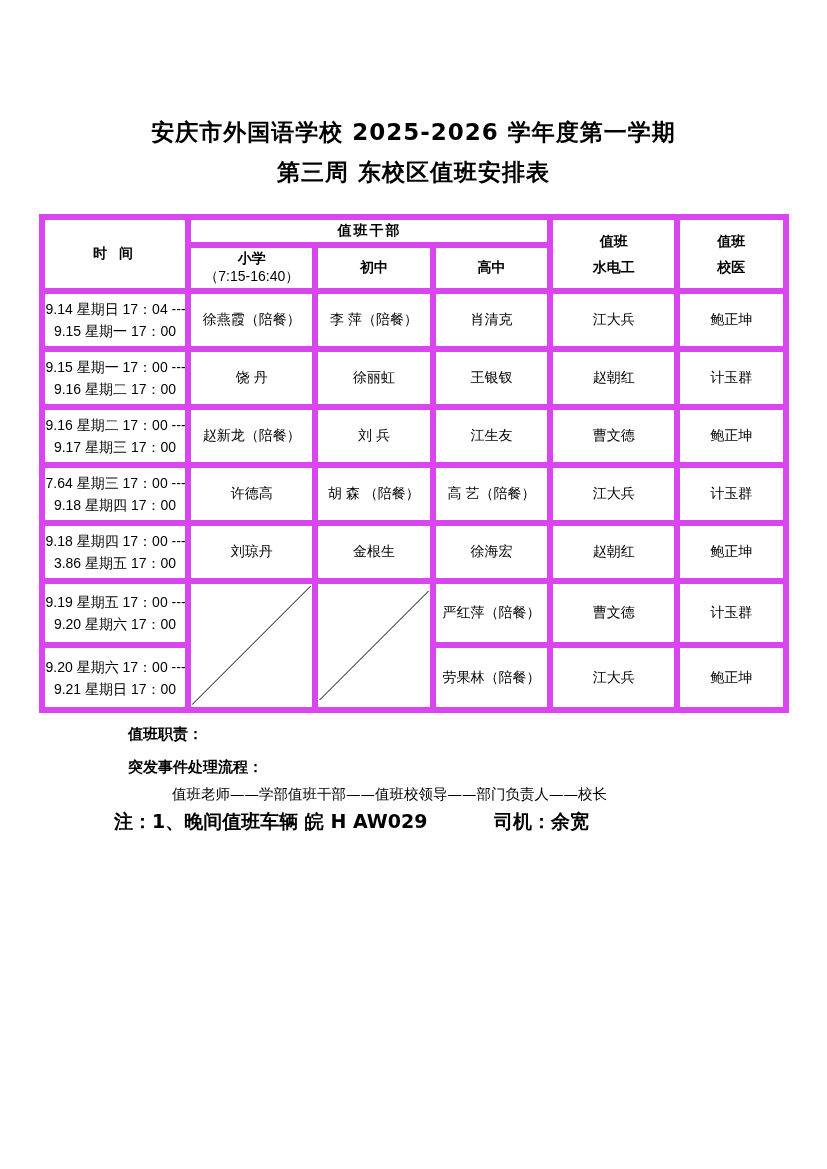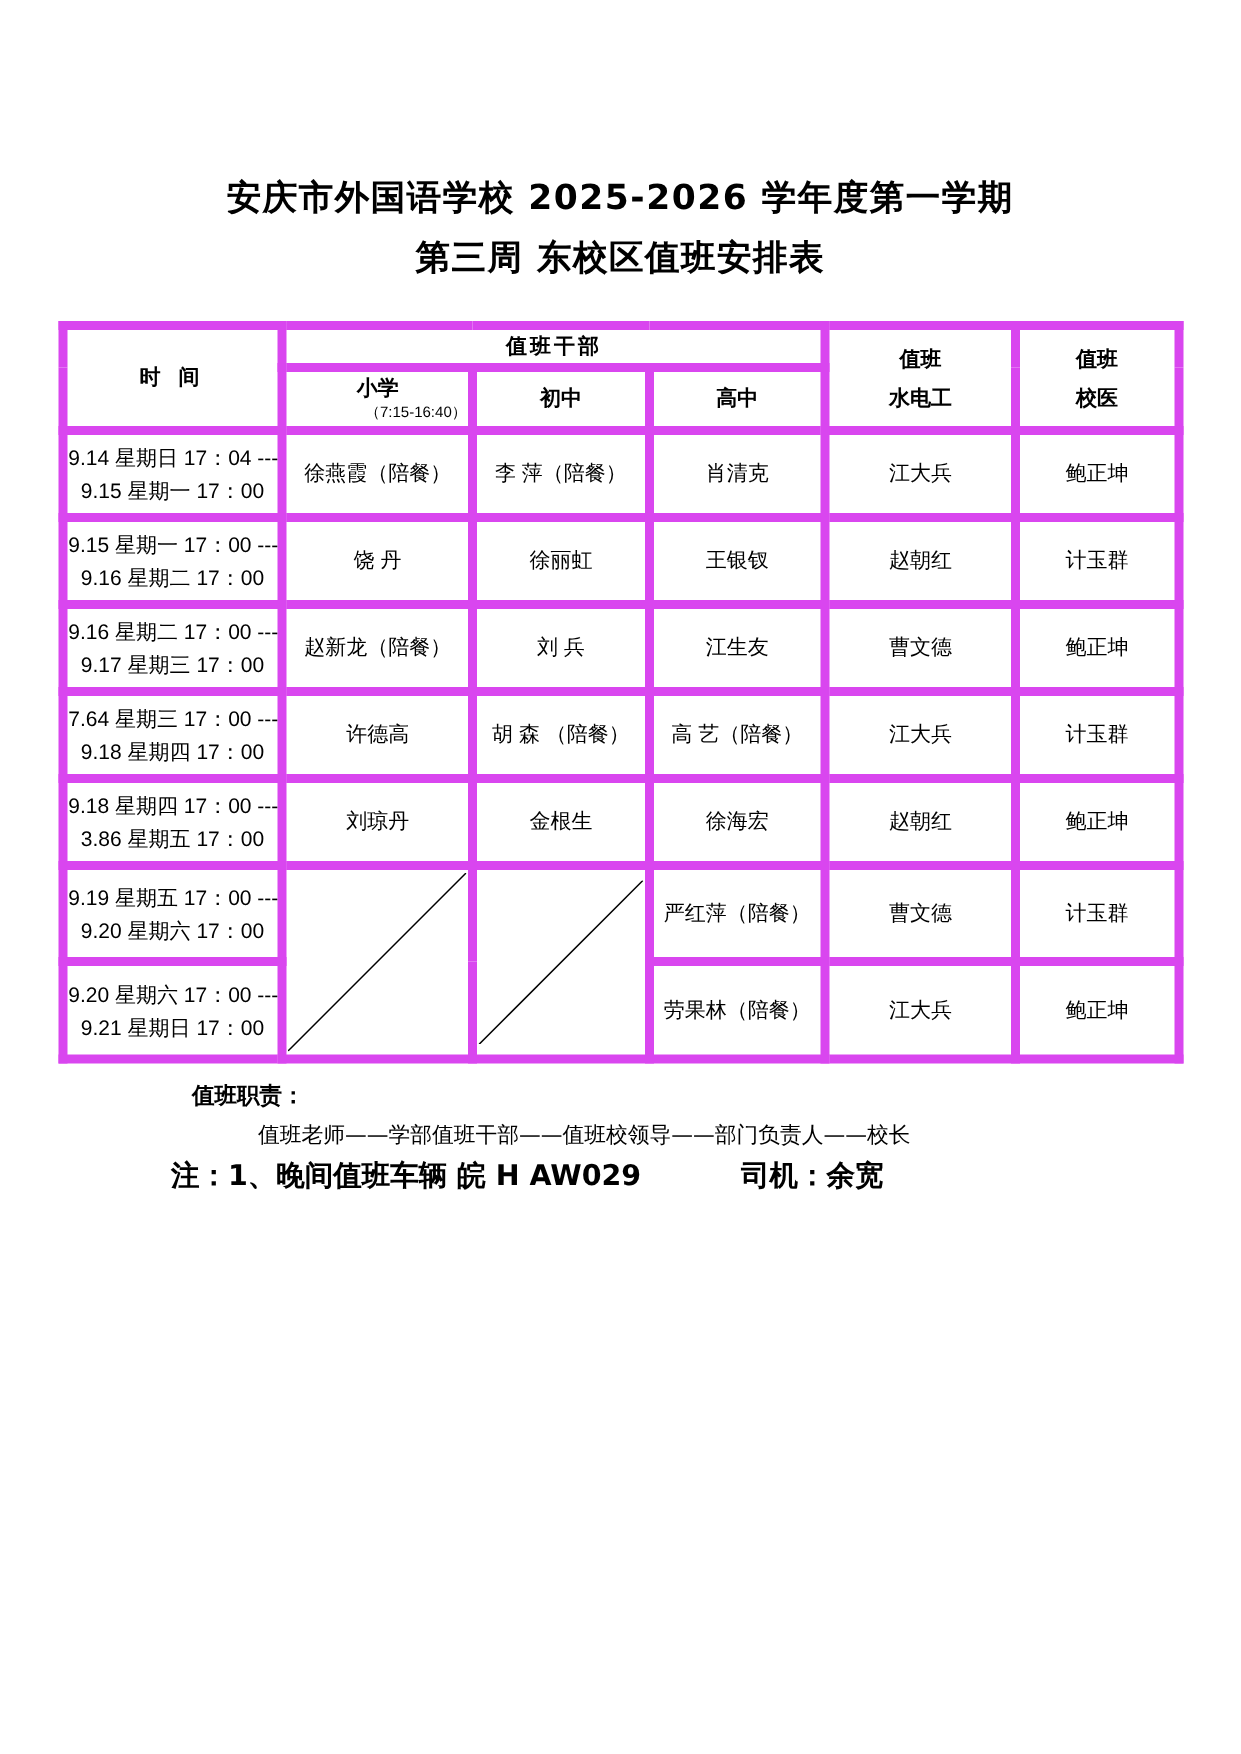--- a/index.html
+++ b/index.html
@@ -51,24 +51,23 @@
     font-weight: bold;
     letter-spacing: 2px;
   }
   .hdr-sub {
     font-size: 16px;
     font-weight: bold;
     margin-top: 48px;
   }
   .hdr-sub .sub-note {
     display: block;
-    font-size: 10px;
+    font-size: 14px;
     font-weight: normal;
     letter-spacing: 0;
-    text-align: right;
   }
   .hdr-time {
     font-size: 17px;
     font-weight: bold;
     letter-spacing: 4px;
   }
   .hdr-two-line {
     font-size: 17px;
     font-weight: bold;
     line-height: 26px;
@@ -265,20 +264,21 @@
         </td>
         <td class="namecell">劳果林（陪餐）</td>
         <td class="namecell">江大兵</td>
         <td class="namecell">鲍正坤</td>
       </tr>
     </tbody>
   </table>
 
   <div class="notes">
     <div class="notes-head">值班职责：</div>
+    <div class="flow-head">突发事件处理流程：</div>
     <div class="flow-body">值班老师——学部值班干部——值班校领导——部门负责人——校长</div>
     <div class="footnote">
       <span class="fn1">注：1、晚间值班车辆  皖 H AW029</span>
       <span class="fn-driver">司机：余宽</span>
     </div>
   </div>
 
 </div>
 
 </body></html>

